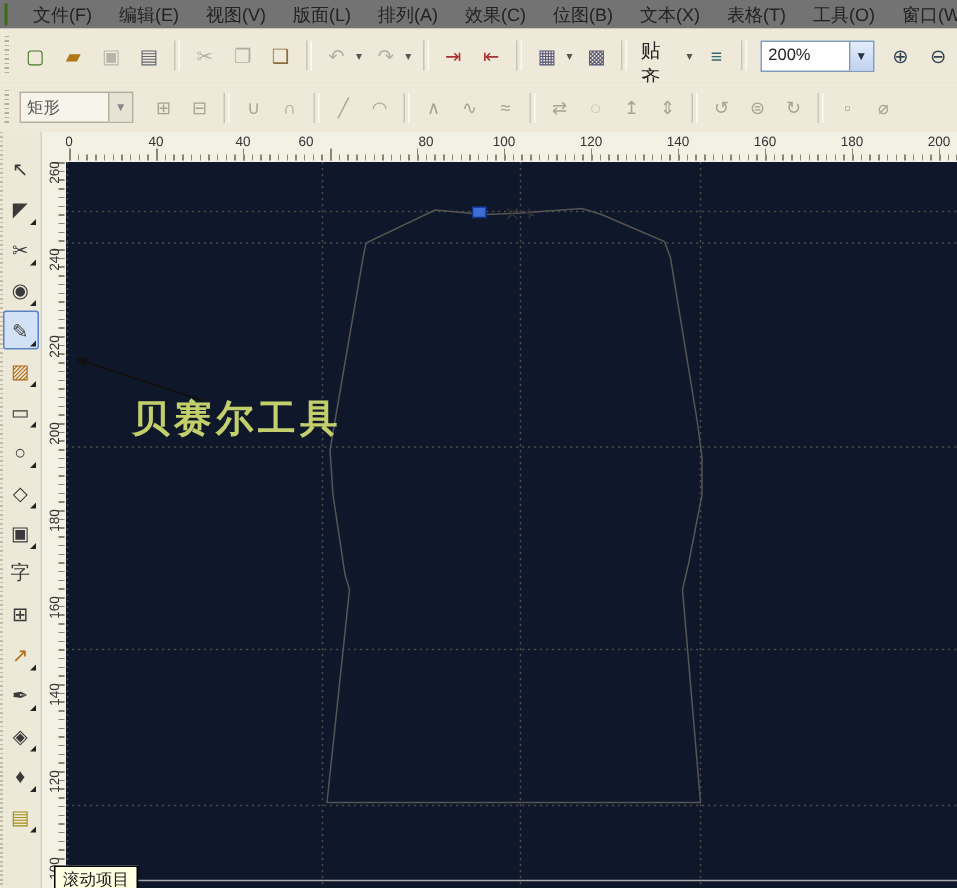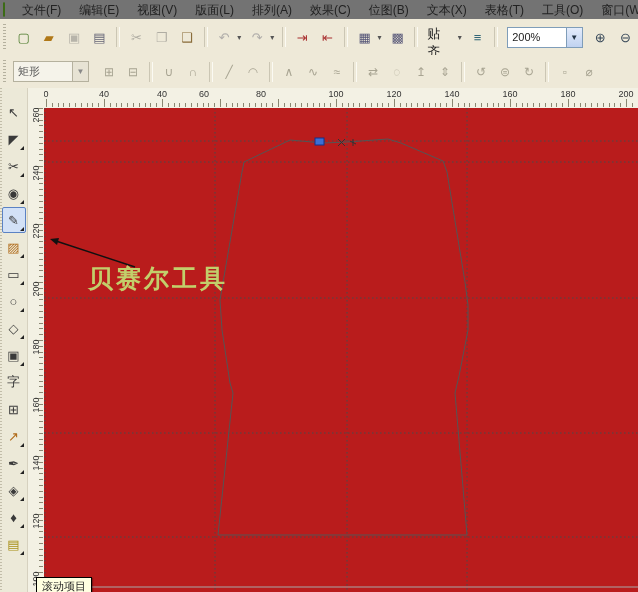--- a/index.html
+++ b/index.html
@@ -59,21 +59,21 @@
   .hnum{position:absolute;top:1px;font-size:9px;color:#333;transform:translateX(-50%);}
   #vruler{position:absolute;left:28px;top:108px;width:16px;bottom:0;background:#f3f1e4;
     border-right:1px solid #aca899;overflow:hidden;}
   .vticks{position:absolute;top:0;bottom:0;right:1px;width:4px;
     background:repeating-linear-gradient(to bottom,#8a8772 0 1px,transparent 1px 5.8px);}
   .vticks-major{position:absolute;top:0;bottom:0;right:1px;width:8px;
     background:repeating-linear-gradient(to bottom,#8a8772 0 1px,transparent 1px 58px);}
   .vnum{position:absolute;left:50%;font-size:9px;color:#333;
     transform:translate(-50%,-50%) rotate(-90deg);white-space:nowrap;}
   
-  #canvas{position:absolute;left:44px;top:108px;right:0;bottom:0;background:#b91c1c;}
+  #canvas{position:absolute;left:44px;top:108px;right:0;bottom:0;background:#0f172a;}
   #canvas svg{position:absolute;left:0;top:0;}
   #annotation{position:absolute;left:44px;top:154px;font-size:25px;font-weight:bold;
     letter-spacing:3px;white-space:nowrap;}
   #tooltip{position:absolute;left:36px;top:577px;background:#ffffe1;border:1px solid #000;
     padding:1px 5px 3px 5px;font-size:11px;white-space:nowrap;box-shadow:1px 1px 1px rgba(0,0,0,.3);z-index:20;}
 </style>
 </head>
 <body>
 
 <div id="menubar">
@@ -259,21 +259,21 @@
   </div>
 
 <div id="corner"></div>
 <div id="hruler">
   <div class="hticks"></div>
   <div class="hticks-major"></div>
 <span class="hnum" style="left: 2px;">0</span>
     <span class="hnum" style="left: 60px;">40</span>
     <span class="hnum" style="left: 118px;">40</span>
     <span class="hnum" style="left: 160px;">60</span>
-    <span class="hnum" style="left: 217px;">80</span>
+    <span class="hnum" style="left: 240px;">80</span>
     <span class="hnum" style="left: 292px;">100</span>
     <span class="hnum" style="left: 350px;">120</span>
     <span class="hnum" style="left: 408px;">140</span>
     <span class="hnum" style="left: 466px;">160</span>
     <span class="hnum" style="left: 524px;">180</span>
     <span class="hnum" style="left: 582px;">200</span>
   </div>
 <div id="vruler">
   <div class="vticks"></div>
   <div class="vticks-major"></div>

